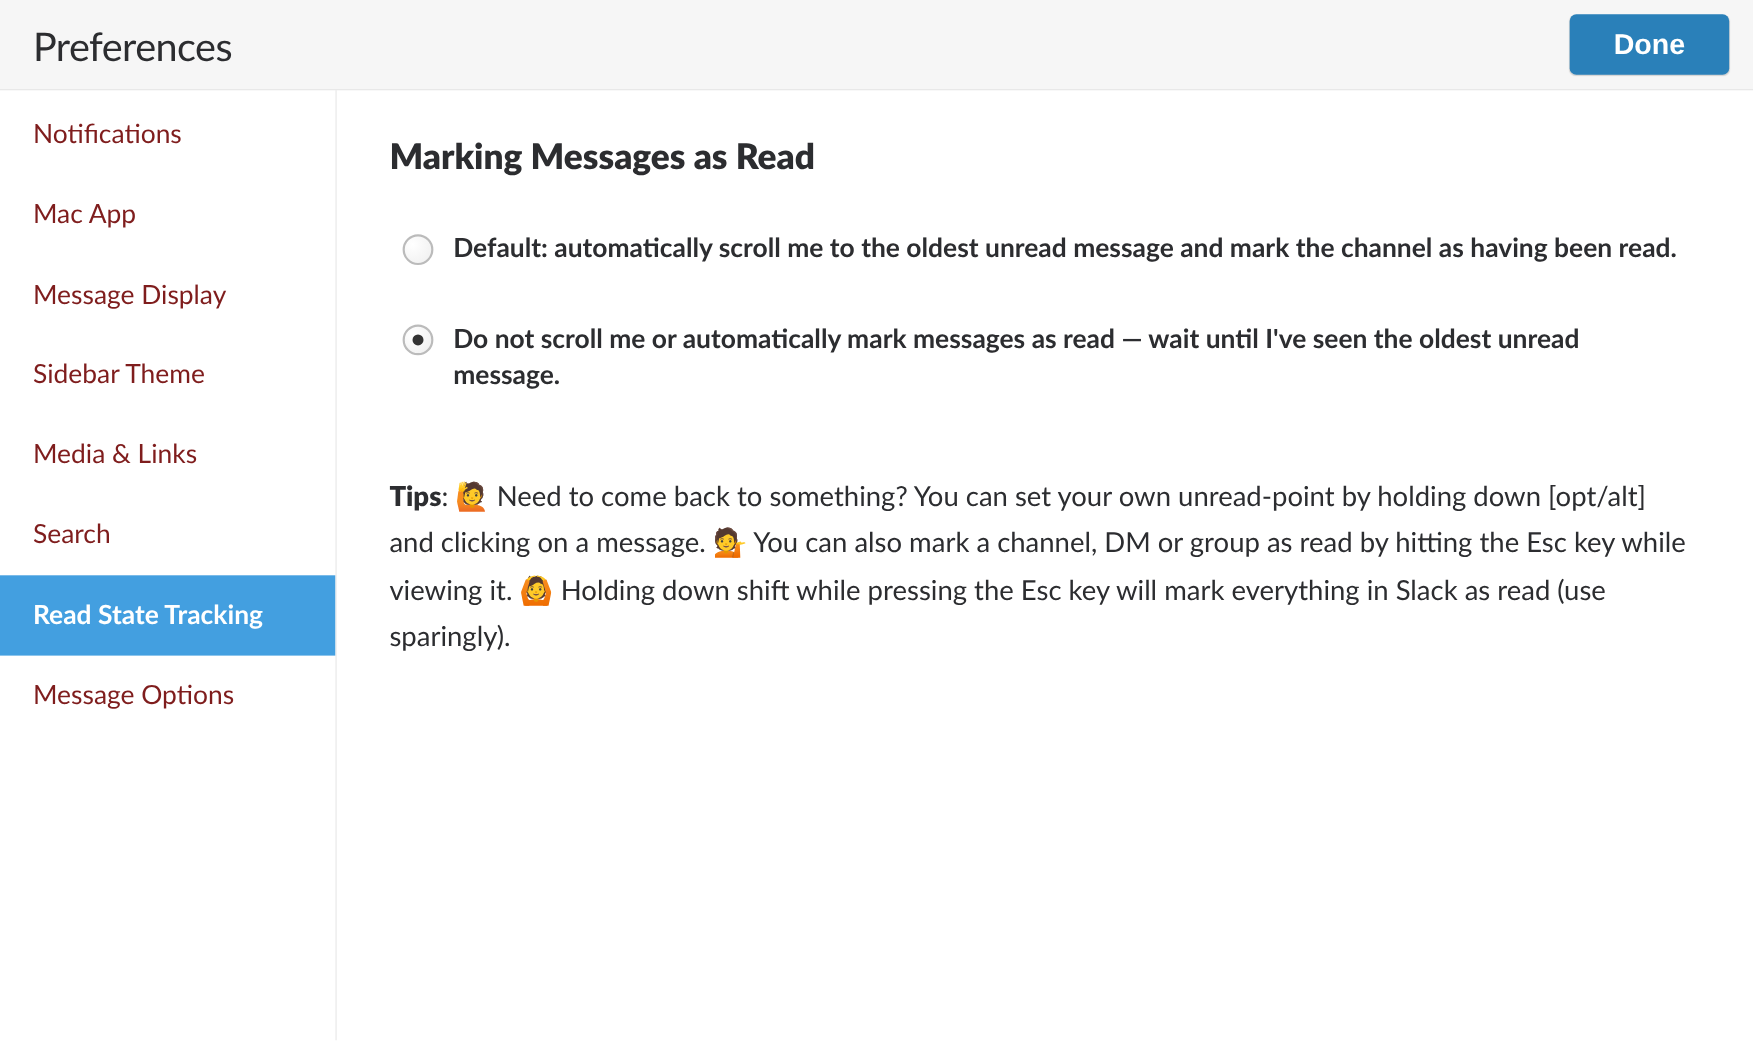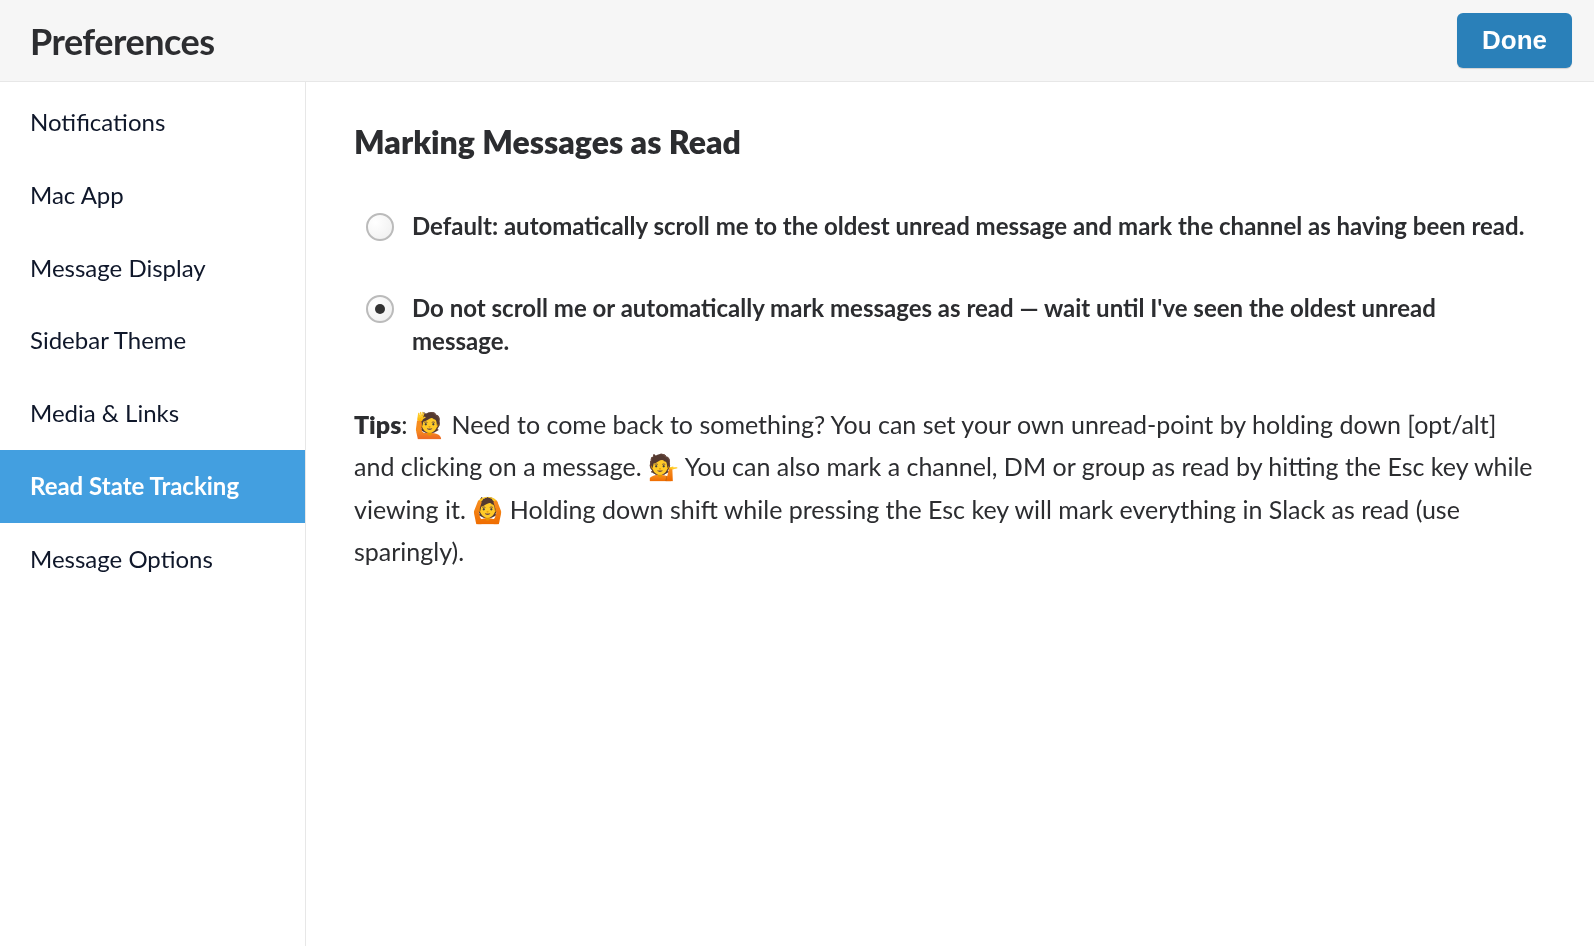--- a/index.html
+++ b/index.html
@@ -8,48 +8,48 @@
     height: 82px;
     background: #f6f6f6;
     border-bottom: 1px solid #e7e7e7;
     display: flex;
     align-items: center;
     justify-content: space-between;
     padding: 0 22px 0 30px;
   }
   .header h1 {
     font-size: 36px;
-    font-weight: 700;
+    font-weight: 400;
     letter-spacing: -0.5px;
     color: #2c2d30;
   }
   .done-btn {
     background: #2a80b9;
     color: #fff;
     border: none;
     border-radius: 6px;
     font-size: 26px;
     font-weight: 800;
-    padding: 12px 25px;
+    padding: 12px 40px;
     cursor: pointer;
     box-shadow: 0 1px 1px rgba(0,0,0,.15);
   }
   .body {
     display: flex;
     height: calc(946px - 82px);
   }
   .sidebar {
     width: 306px;
     border-right: 1px solid #e7e7e7;
     padding-top: 4px;
     overflow-y: auto;
   }
   .sidebar-item {
     font-size: 24px;
-    color: #0f172a;
+    color: #7f1d1d;
     padding: 22px 30px;
     cursor: pointer;
     line-height: 1.2;
   }
   .sidebar-item.active {
     background: #439fe0;
     color: #fff;
     font-weight: 700;
   }
   .content {
@@ -95,21 +95,21 @@
     transform: translate(-50%, -50%);
   }
   .radio-label {
     font-size: 24px;
     font-weight: 700;
     line-height: 1.4;
     margin-left: 18px;
     color: #2c2d30;
   }
   .tips {
-    margin-top: 45px;
+    margin-top: 72px;
     font-size: 25px;
     line-height: 1.7;
     color: #2c2d30;
   }
   .tips .label { font-weight: 800; }
   .emoji { display: inline-block; }
 </style>
 </head>
 <body>
 
@@ -118,20 +118,21 @@
   <button class="done-btn">Done</button>
 </div>
 
 <div class="body">
   <nav class="sidebar">
       <div class="sidebar-item"><span>Notifications</span></div>
       <div class="sidebar-item"><span>Mac App</span></div>
       <div class="sidebar-item"><span>Message Display</span></div>
       <div class="sidebar-item"><span>Sidebar Theme</span></div>
       <div class="sidebar-item"><span>Media &amp; Links</span></div>
+      <div class="sidebar-item"><span>Search</span></div>
       <div class="sidebar-item active"><span>Read State Tracking</span></div>
       <div class="sidebar-item"><span>Message Options</span></div>
     </nav>
 
   <main class="content">
     <h2 class="section-title">Marking Messages as Read</h2>
 
     <div class="radio-list">
         <label class="radio-row">
           <span class="radio-circle"></span>

